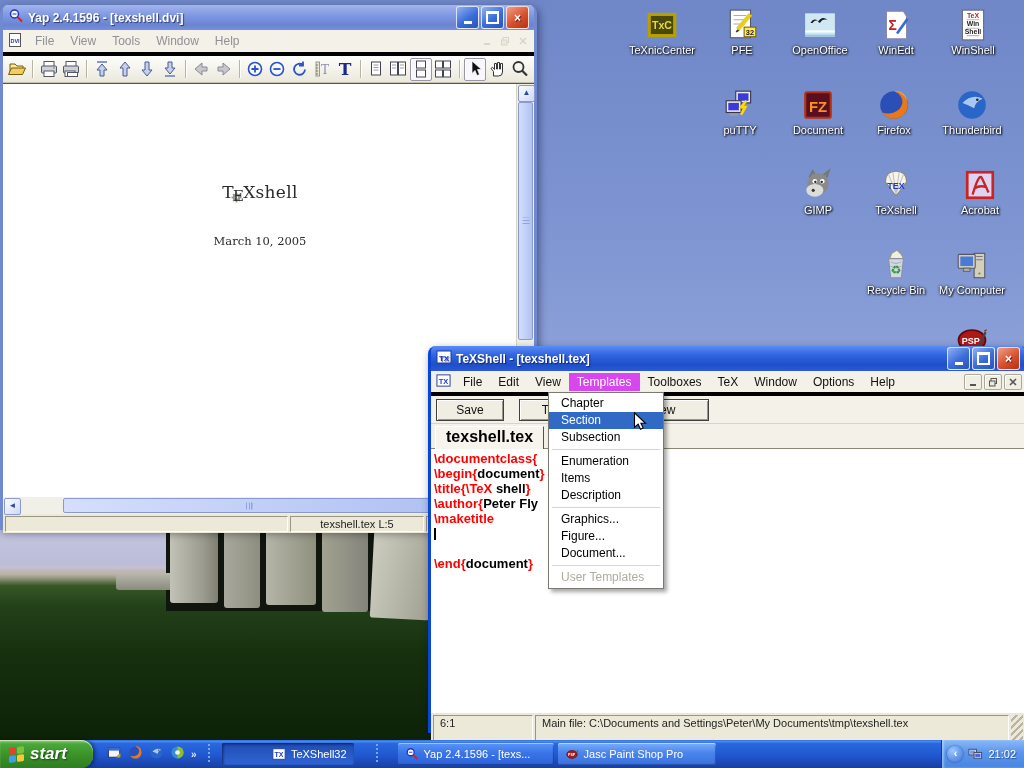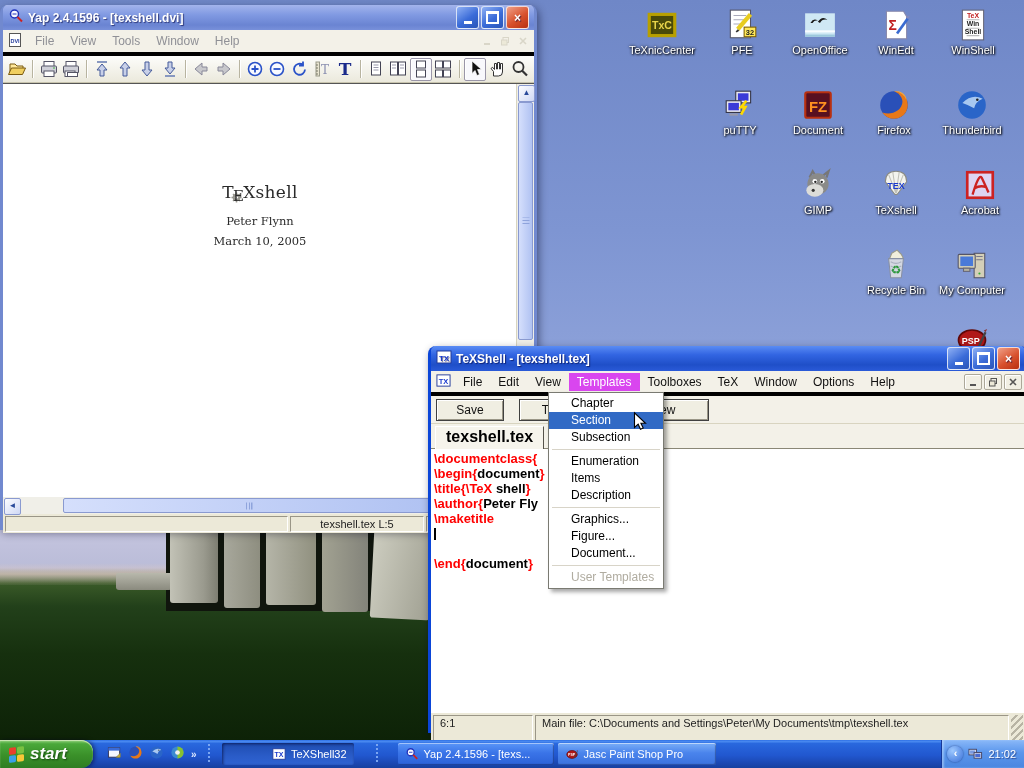--- a/index.html
+++ b/index.html
@@ -93,21 +93,21 @@
   .eline{height:15px;line-height:15px;white-space:pre;}
   .seg.cmd{color:#ff0000;}
   .seg.arg{color:#000;}
   .caret{display:inline-block;width:2px;height:12px;background:#000;vertical-align:-2px;}
   #tex-status{height:32px;box-sizing:border-box;}
   #tex-status .grip{width:12px;border:0;padding:0;background:
     repeating-linear-gradient(135deg,transparent 0 3px,#b8b4a4 3px 5px);}
   
   #templates-menu{position:absolute;left:117px;top:46px;width:114px;background:#fff;
     border:1px solid #7a7a72;box-shadow:3px 3px 4px rgba(0,0,0,.35);padding:2px 0;z-index:20;}
-  .ditem{height:17px;line-height:17px;padding-left:22px;font-size:12px;color:#000;white-space:nowrap;}
+  .ditem{height:17px;line-height:17px;padding-left:12px;font-size:12px;color:#000;white-space:nowrap;}
   .ditem.selected{background:#316ac5;color:#ffffff;}
   .ditem.disabled{color:#b0aca0;}
   .dsep{height:1px;background:#d8d4c8;margin:3px 3px;}
   #menu-cursor{position:absolute;left:198px;top:64px;z-index:25;}
   
   #psp-icon{position:absolute;left:950px;top:321px;width:44px;z-index:4;text-align:center;}
   
   #taskbar{position:absolute;left:0;bottom:0;width:1024px;height:28px;z-index:50;display:flex;align-items:center;
     background:linear-gradient(180deg,#2f71e6 0%,#4a8af0 6%,#2968de 12%,#2157cf 55%,#1a45ad 88%,#16409e 100%);}
   #start-btn{flex:0 0 auto;width:93px;height:28px;border-radius:0 12px 12px 0;display:flex;align-items:center;
@@ -481,21 +481,20 @@
       </span>
     </div>
   <div id="yap-doc">
     <div id="yap-page">
       <div id="doc-gear"><svg width="11" height="11" viewBox="0 0 12 12">
             <circle cx="6" cy="6" r="4.2" fill="#97968e"></circle>
             <path d="M6 0.5 V3 M6 9 v2.5 M0.5 6 H3 M9 6 h2.5 M2.2 2.2 L3.8 3.8 M8.2 8.2 L9.8 9.8 M9.8 2.2 L8.2 3.8 M3.8 8.2 L2.2 9.8" stroke="#97968e" stroke-width="1.6"></path>
             <rect x="4.6" y="4.6" width="2.8" height="2.8" fill="#fff" transform="rotate(45 6 6)"></rect>
           </svg></div>
       <div id="doc-title"><span>T</span><span class="texE">E</span><span>Xshell</span></div>
-      <div id="doc-author">Peter Flynn</div>
       <div id="doc-date">March 10, 2005</div>
     </div>
     <div class="sb-v">
       <div class="sbtn" style="top:0;">▲</div>
       <div class="sthumb" style="left:1px;top:18px;width:13px;height:236px;">
           <span class="grip"></span>
         </div>
       <div class="sbtn" style="bottom:0;">▼</div>
     </div>
   </div>

